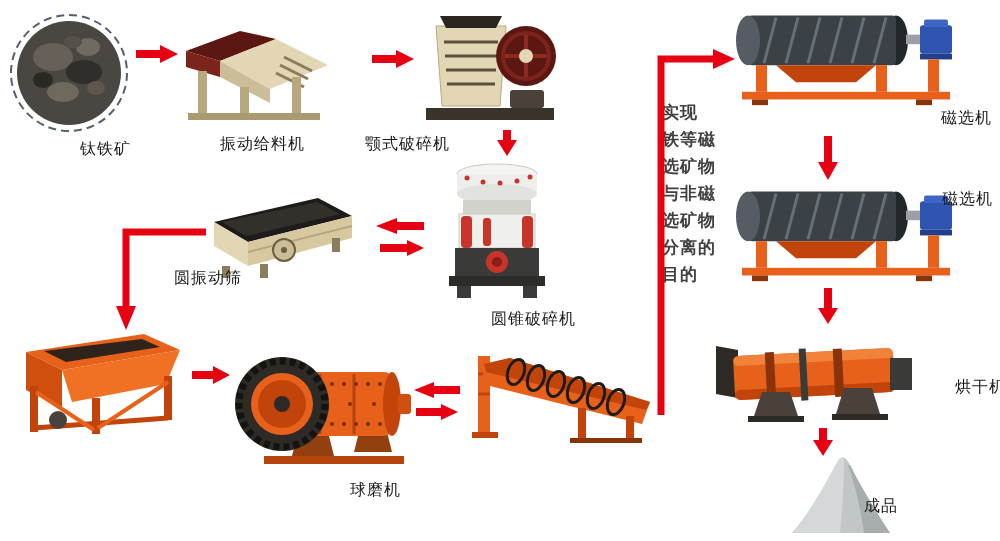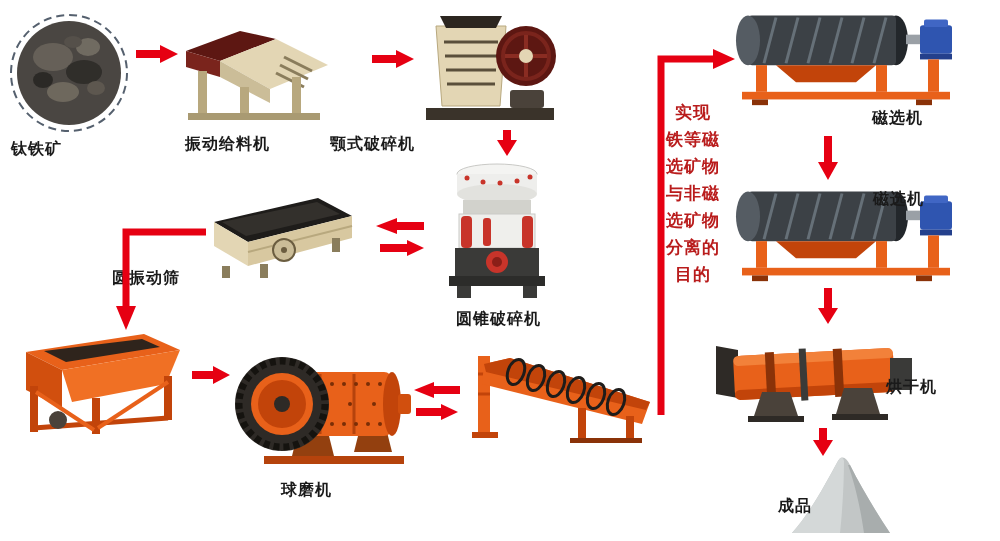--- a/index.html
+++ b/index.html
@@ -1,28 +1,28 @@
 <!DOCTYPE html>
 <html><head>
 <meta charset="utf-8">
 <style>
   * { margin:0; padding:0; box-sizing:border-box; }
   html,body { background:#ffffff; font-family:"Liberation Sans","DejaVu Sans",sans-serif; }
   #canvas { position:relative; width:1000px; height:541px; background:#ffffff; overflow:hidden; }
   .node { position:absolute; }
   .node svg { display:block; width:100%; height:100%; }
   .label {
-    position:absolute; width:120px; text-align:left;
-    font-size:16px; font-weight:700; color:#1a1a1a; letter-spacing:1px;
+    position:absolute; width:120px; text-align:right;
+    font-size:16px; font-weight:400; color:#1a1a1a; letter-spacing:1px;
     white-space:nowrap;
   }
   .arrow { position:absolute; }
   .annotation {
     position:absolute; left:662px; top:99px; width:62px;
-    text-align:center; font-size:17px; font-weight:600; color:#b91c1c;
+    font-size:17px; font-weight:600; color:#404040;
     line-height:27px; letter-spacing:1px;
   }
 </style>
 </head>
 <body>
 
 <div id="canvas">
 
   <div class="node" style="left:8px;top:12px;width:122px;height:122px">
     <svg viewBox="0 0 122 122">
@@ -269,21 +269,21 @@
       <path d="M6,78 C24,58 40,28 52,6 C56,0 60,2 64,10 C76,34 92,60 104,78 Z" fill="#c2c6c6"></path>
       <path d="M6,78 C24,58 40,28 52,6 C55,1 57,2 58,6 C58,30 56,60 54,78 Z" fill="#d4d8d8"></path>
       <path d="M64,10 C76,34 92,60 104,78 L78,78 C74,50 68,26 62,10 Z" fill="#a8adad"></path>
     </svg>
   </div>
 
   <div class="label" style="left:11px;top:139px">钛铁矿</div>
   <div class="label" style="left:330px;top:134px">颚式破碎机</div>
   <div class="label" style="left:185px;top:134px">振动给料机</div>
   <div class="label" style="left:456px;top:309px">圆锥破碎机</div>
-  <div class="label" style="left:112px;top:268px">圆振动筛</div>
+  <div class="label" style="left:122px;top:268px">圆振动筛</div>
   <div class="label" style="left:281px;top:480px">球磨机</div>
   <div class="label" style="left:872px;top:108px">磁选机</div>
   <div class="label" style="left:873px;top:189px">磁选机</div>
   <div class="label" style="left:886px;top:377px">烘干机</div>
   <div class="label" style="left:778px;top:496px">成品</div>
 
   <div class="annotation">
     <div>实现</div>
     <div>铁等磁</div>
     <div>选矿物</div>

